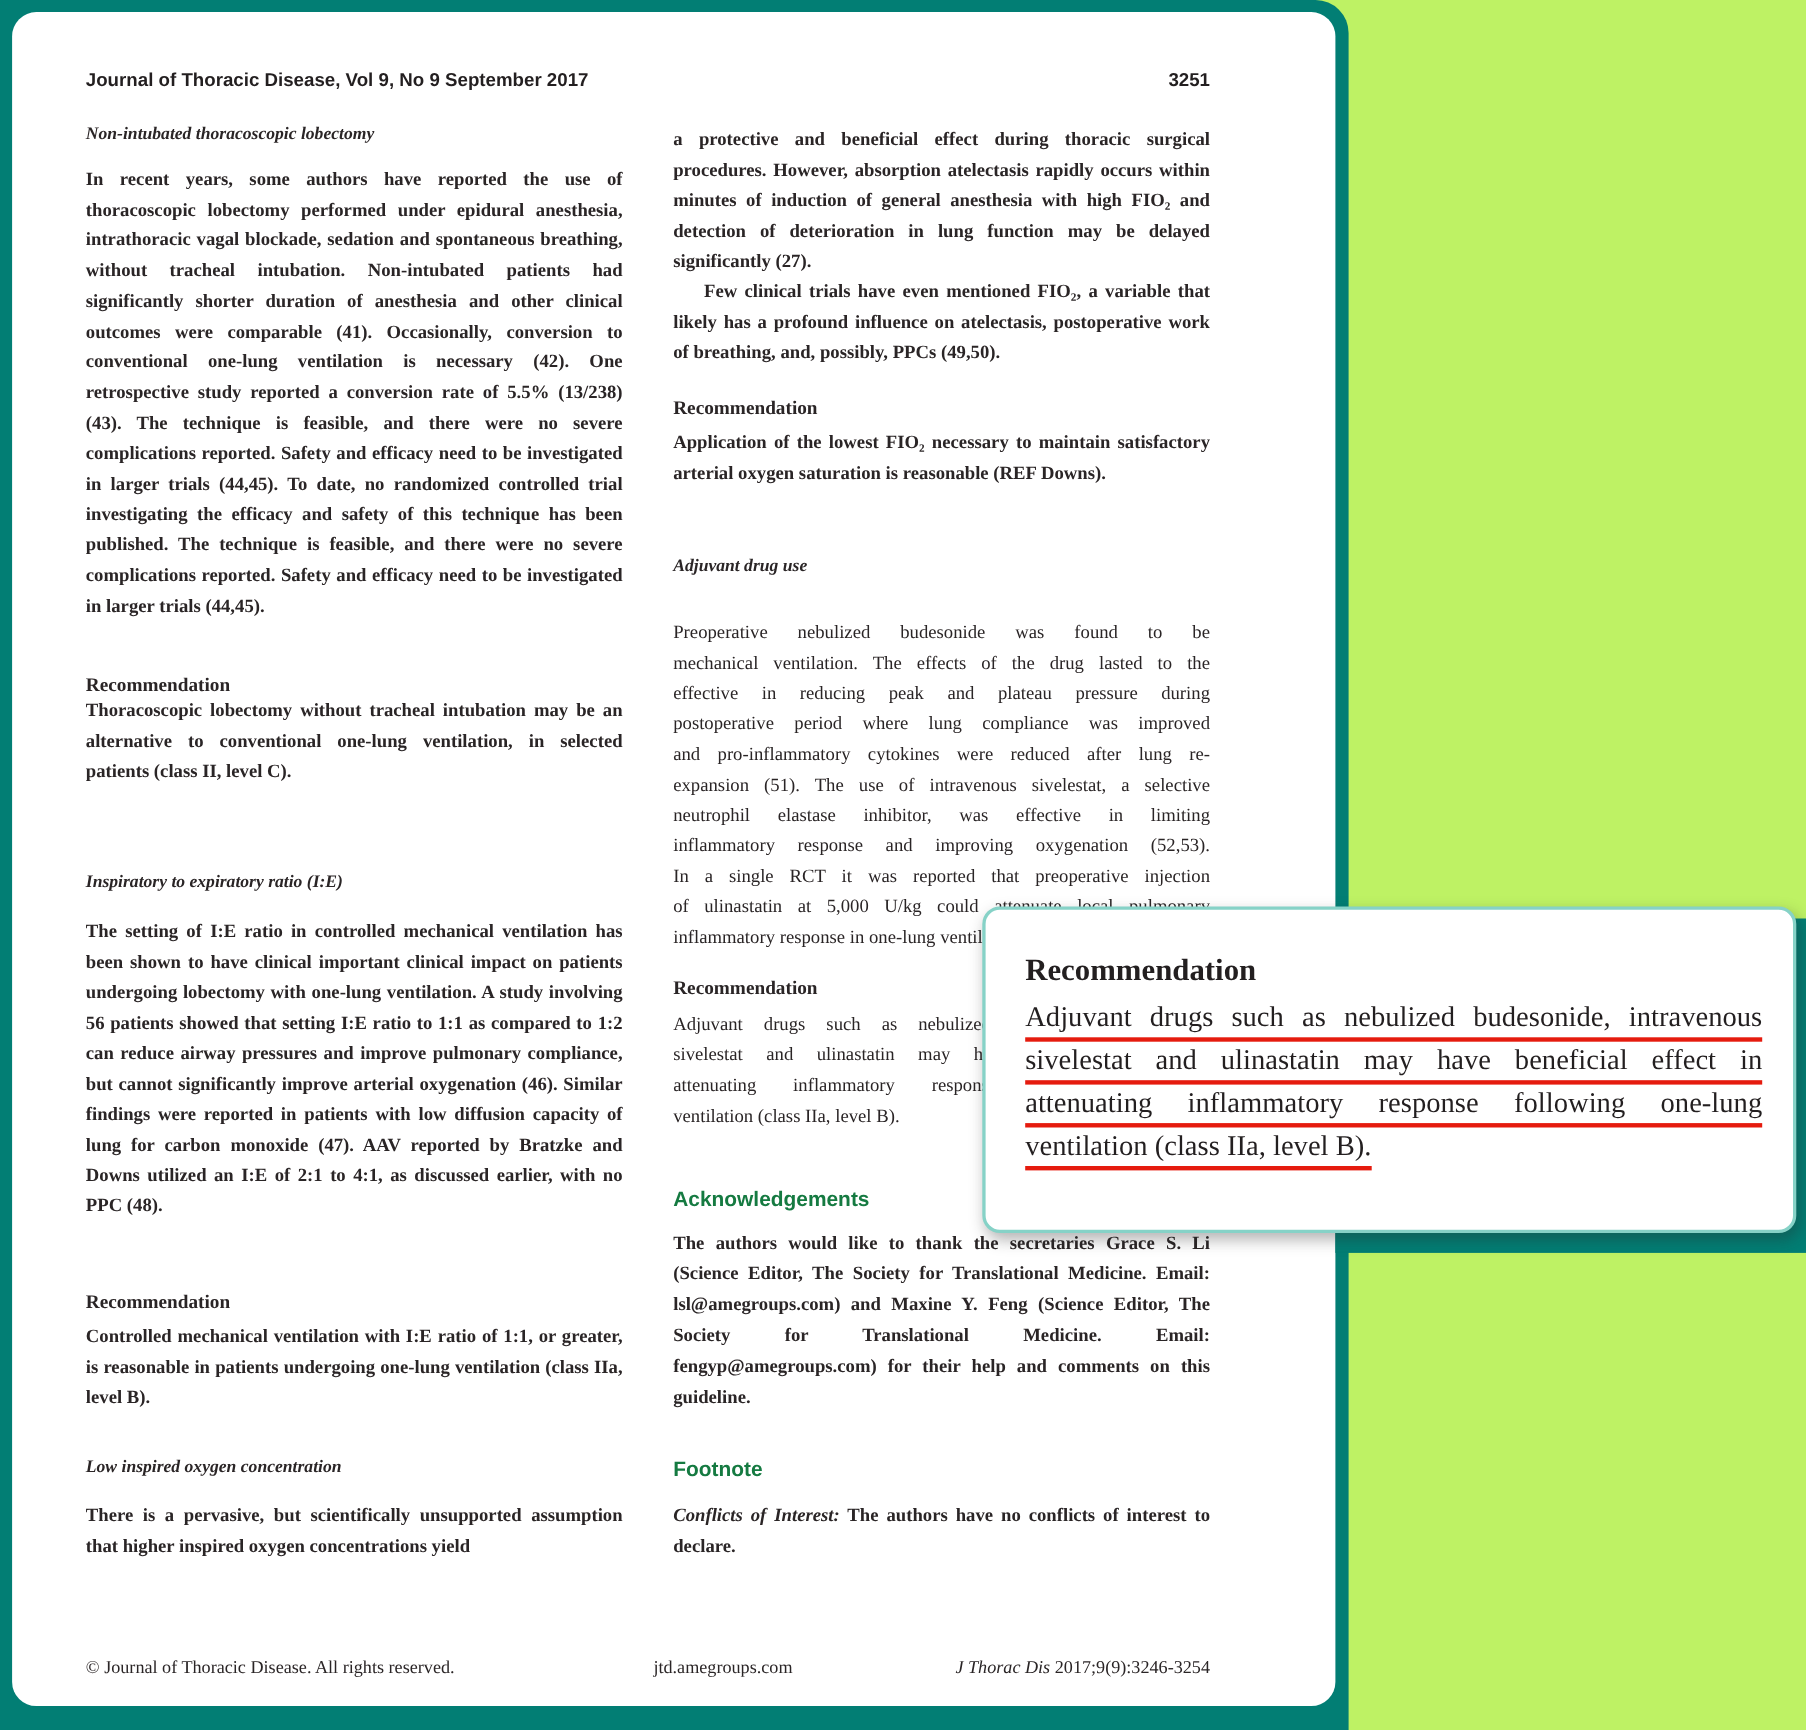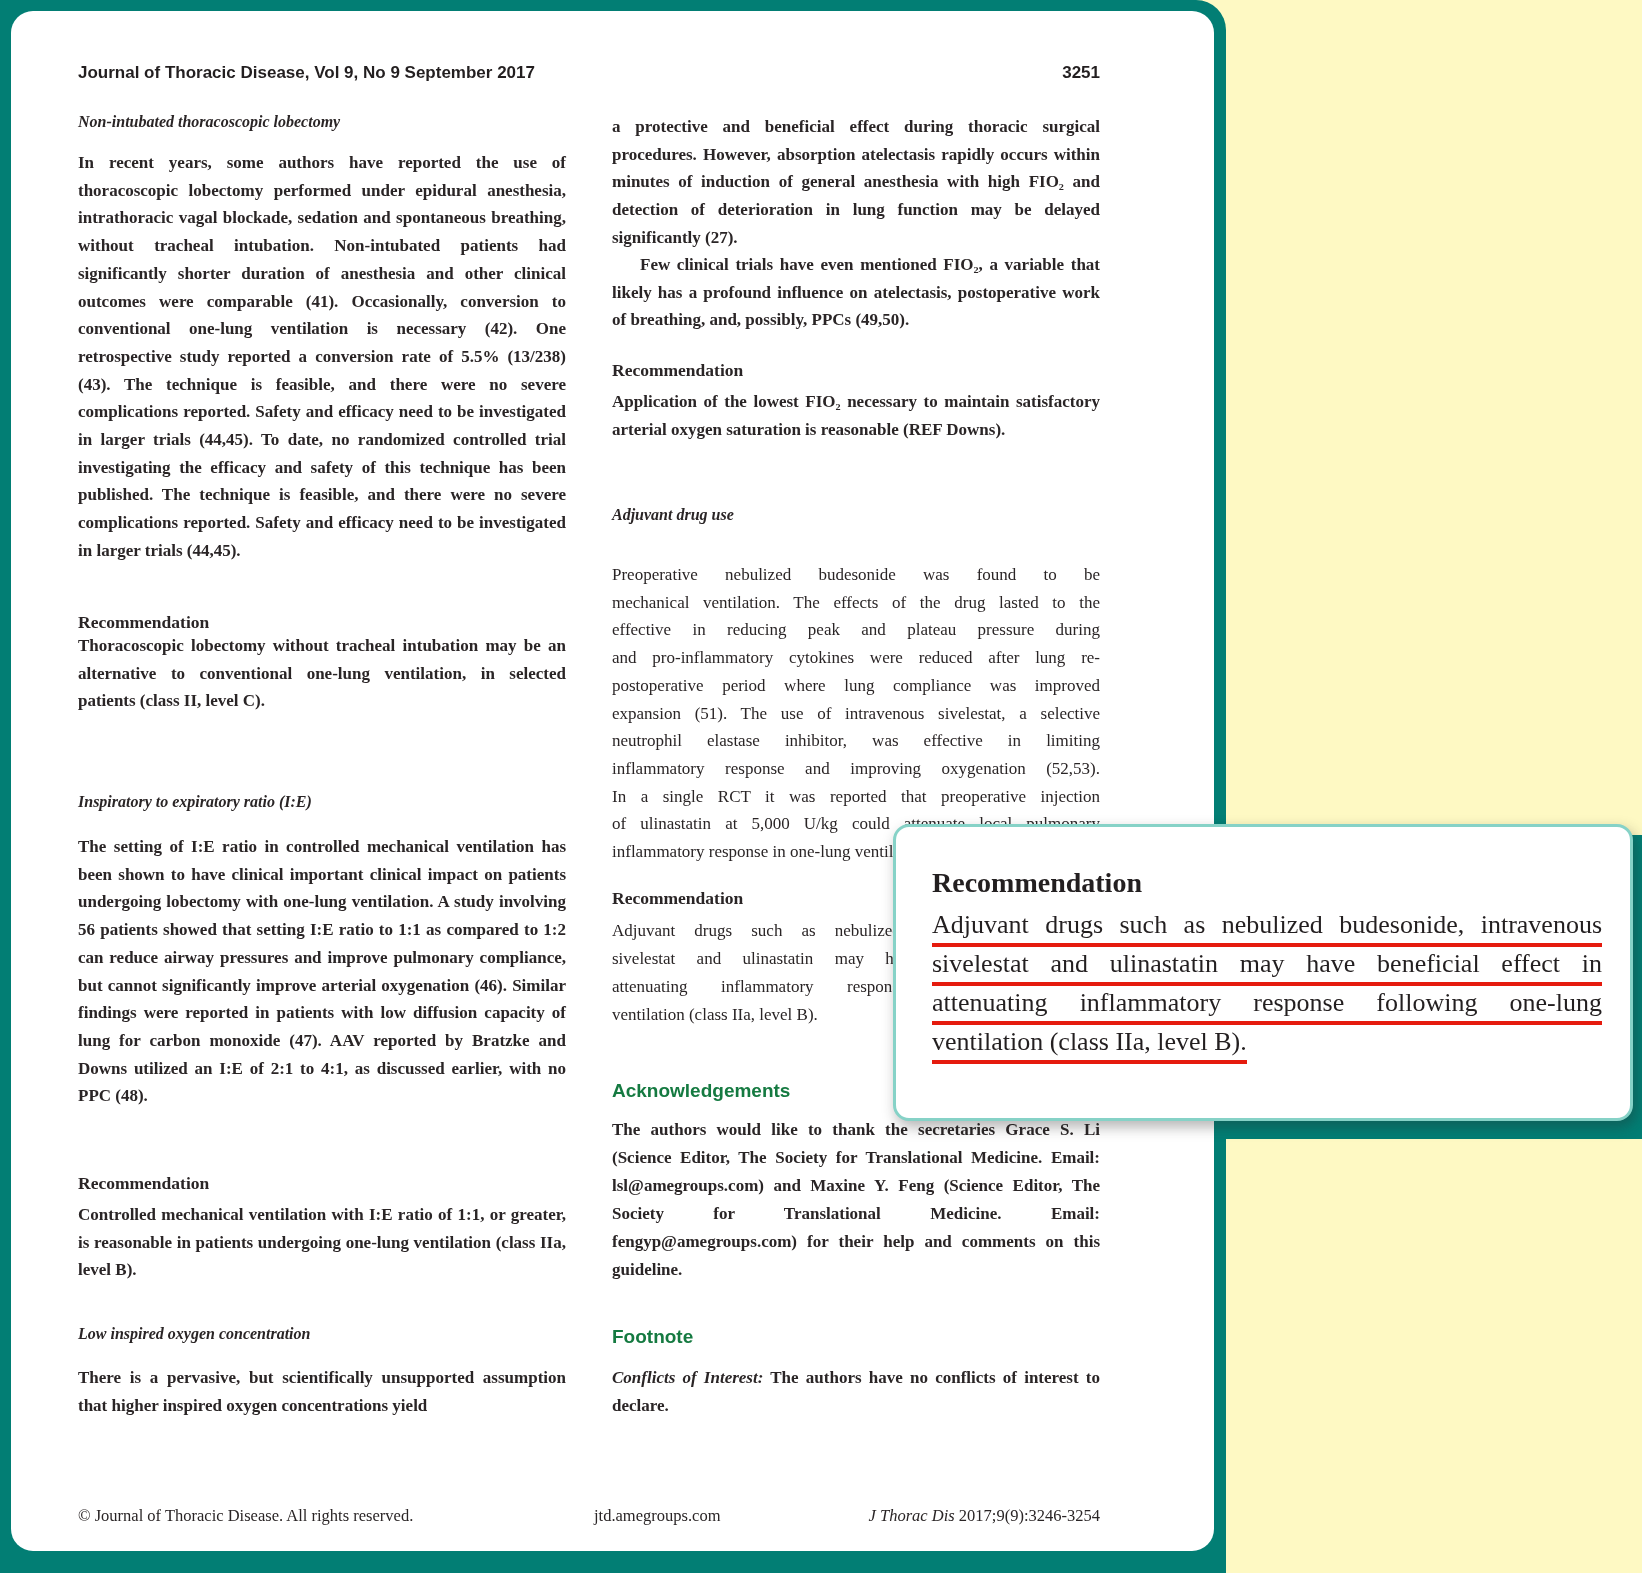--- a/index.html
+++ b/index.html
@@ -1,16 +1,16 @@
 <!DOCTYPE html>
 <html><head>
 <meta charset="utf-8">
 <style>
   html,body{margin:0;padding:0;background:#ffffff;}
-  .canvas{position:relative;width:1642px;height:1573px;background:#fef9c3;overflow:hidden;
+  .canvas{position:relative;width:1642px;height:1573px;background:#bef264;overflow:hidden;
           font-family:"Liberation Serif","DejaVu Serif",serif;color:#2a2526;}
   
   .page-frame{position:absolute;left:0;top:0;width:1226px;height:1573px;background:#027e74;
               border-top-right-radius:30px;}
   .page-white{position:absolute;left:11px;top:11px;width:1203px;height:1540px;background:#ffffff;
               border-radius:22px;}
   
   .connector{position:absolute;left:1214px;top:835px;width:428px;height:304px;background:#027e74;z-index:6;}
   
   .txt{position:absolute;z-index:3;}
@@ -74,22 +74,22 @@
     <div class="blk para" style="top:113px">a protective and beneficial effect during thoracic surgical procedures. However, absorption atelectasis rapidly occurs within minutes of induction of general anesthesia with high FIO₂ and detection of deterioration in lung function may be delayed significantly (27).</div>
     <div class="blk para indent" style="top:251px">Few clinical trials have even mentioned FIO₂, a variable that likely has a profound influence on atelectasis, postoperative work of breathing, and, possibly, PPCs (49,50).</div>
     <div class="blk h-bold" style="top:360px">Recommendation</div>
     <div class="blk para" style="top:388px">Application of the lowest FIO₂ necessary to maintain satisfactory arterial oxygen saturation is reasonable (REF Downs).</div>
     <div class="blk h-italic" style="top:506px">Adjuvant drug use</div>
 
     <div class="blk" style="top:561px">
       <div class="jline">Preoperative nebulized budesonide was found to be</div>
       <div class="jline">mechanical ventilation. The effects of the drug lasted to the</div>
       <div class="jline">effective in reducing peak and plateau pressure during</div>
+      <div class="jline">postoperative period where lung compliance was improved</div>
       <div class="jline">and pro-inflammatory cytokines were reduced after lung re-</div>
-      <div class="jline">postoperative period where lung compliance was improved</div>
       <div class="jline">expansion (51). The use of intravenous sivelestat, a selective</div>
       <div class="jline">neutrophil elastase inhibitor, was effective in limiting</div>
       <div class="jline">inflammatory response and improving oxygenation (52,53).</div>
       <div class="jline">In a single RCT it was reported that preoperative injection</div>
       <div class="jline">of ulinastatin at 5,000 U/kg could attenuate local pulmonary</div>
       <div class="jline last">inflammatory response in one-lung ventilation (54).</div>
     </div>
 
     <div class="blk h-bold" style="top:888px">Recommendation</div>
     <div class="blk" style="top:917px">

